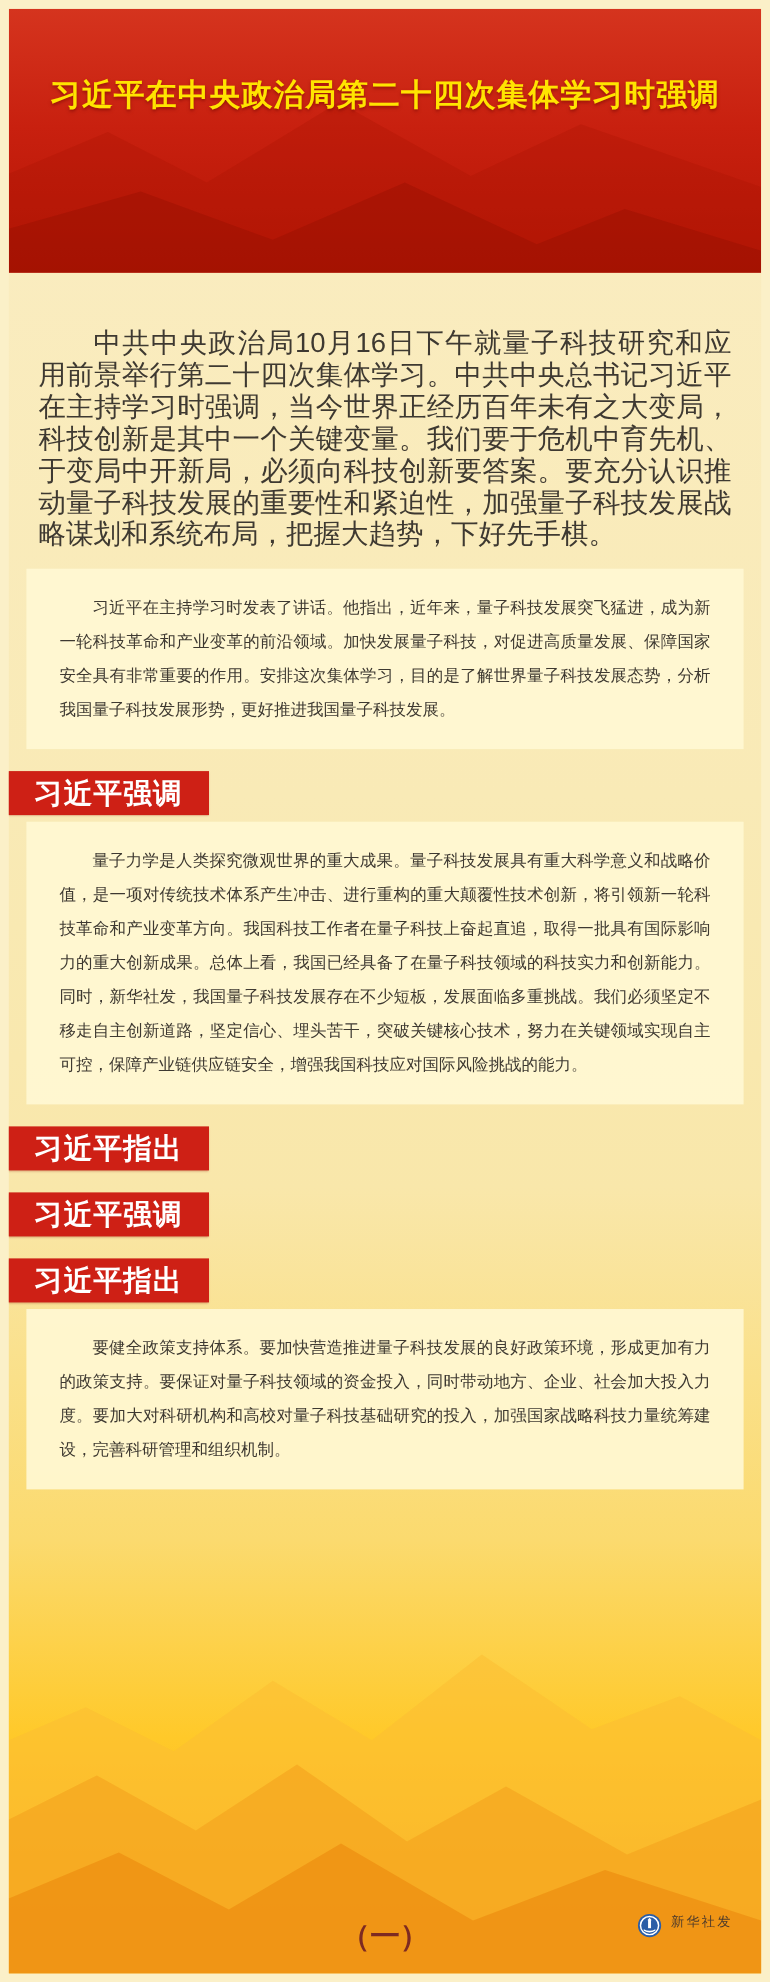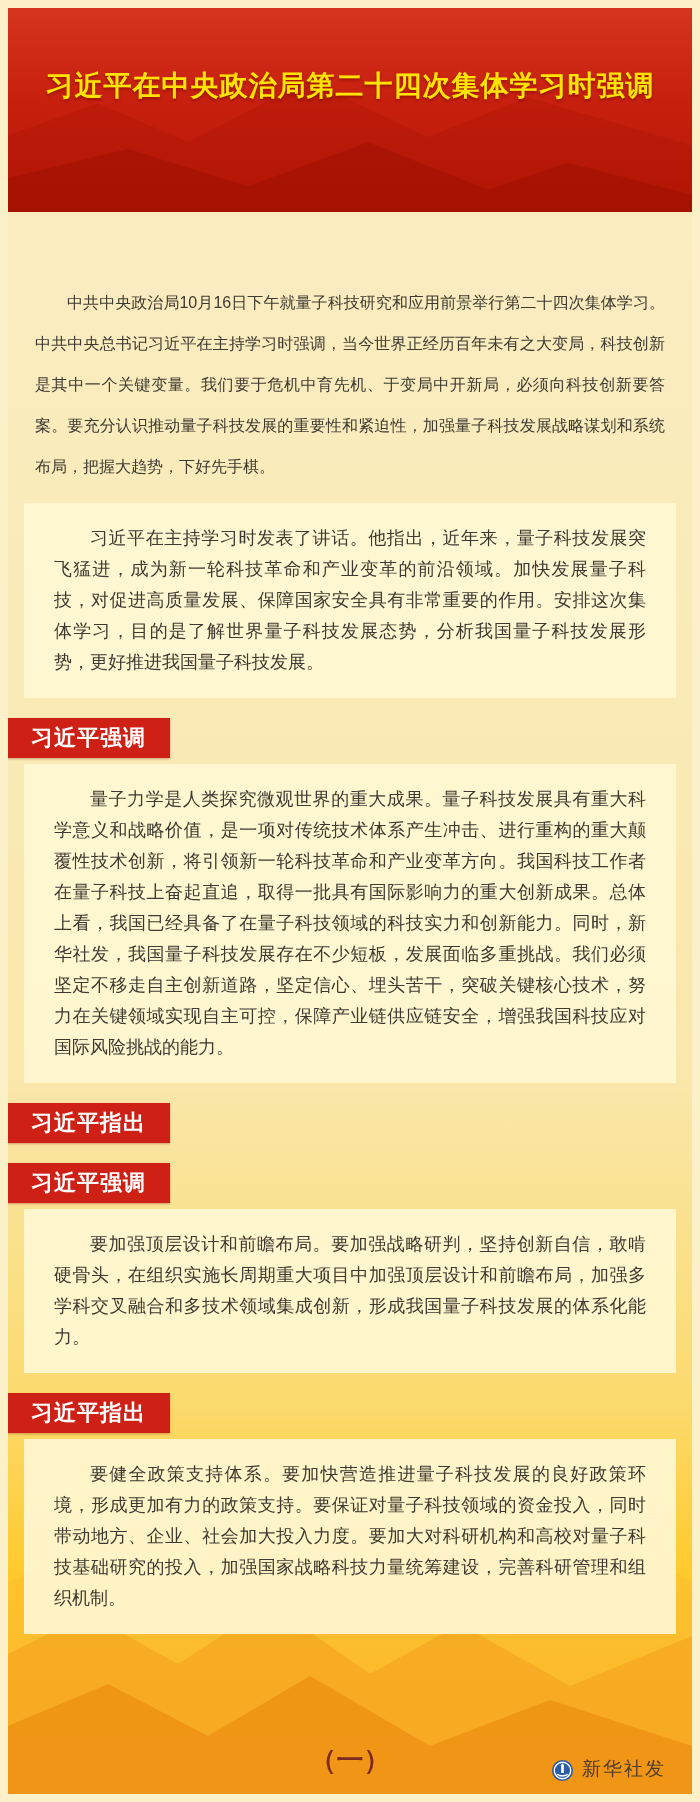--- a/index.html
+++ b/index.html
@@ -12,62 +12,62 @@
     background:#FBF0C8;
     padding:8px;
   }
   .inner{
     position:relative;height:100%;box-sizing:border-box;
     background:linear-gradient(180deg,#FAEDC3 0%,#F9EAB6 40%,#F9E7AA 60%,#FBDA6E 78%,#FFC929 88%,#F6A41D 100%);
     overflow:hidden;
   }
   
   .banner{
-    position:relative;height:204px;overflow:hidden;
+    position:relative;height:240px;overflow:hidden;
     background:linear-gradient(180deg,#D5341E 0%,#C8200F 45%,#B41504 100%);
   }
   .banner svg{position:absolute;left:0;bottom:0;width:100%;height:100%;}
   .banner-titles{position:relative;padding-top:54px;text-align:center;}
   .banner-title{
     font-size:28px;font-weight:bold;color:#FFE400;line-height:47px;
     letter-spacing:1px;text-shadow:0 2px 3px rgba(110,5,0,.55);
     white-space:nowrap;
   }
   
   .main{position:relative;padding:0 16px;z-index:2;}
   .para-plain{
-    margin:70px 11px 16px;
-    font-size:16px;line-height:41px;color:#3E3931;
+    margin:50px 11px 16px;
+    font-size:25px;line-height:29px;color:#3E3931;
     text-align:justify;text-indent:2em;
   }
   .box{
     background:rgba(255,247,211,0.92);
     padding:20px 30px;margin-top:6px;
-    font-size:18px;line-height:31px;color:#3E3931;
+    font-size:15px;line-height:31px;color:#3E3931;
     text-align:justify;text-indent:2em;
   }
   .badge-row{margin-top:20px;}
   .badge{
     display:inline-block;margin-left:-17px;
     background:#CE2015;color:#FFFFFF;
-    font-size:22px;font-weight:bold;line-height:40px;
+    font-size:26px;font-weight:bold;line-height:40px;
     padding:0 24px;letter-spacing:1px;
     box-shadow:0 1px 2px rgba(140,20,5,.35);
   }
   
   .footer-mountains{position:absolute;left:0;right:0;bottom:0;height:330px;z-index:1;}
   .footer-mountains svg{width:100%;height:100%;display:block;}
   .page-marker{
     position:absolute;left:0;right:0;bottom:16px;z-index:3;
     text-align:center;color:#7D2A22;font-weight:bold;font-size:27px;
   }
   .credit{
-    position:absolute;right:26px;bottom:12px;z-index:3;
-    display:flex;align-items:flex-end;gap:8px;
-    color:#4E3B2B;font-size:19px;letter-spacing:2px;
+    position:absolute;right:26px;bottom:32px;z-index:3;
+    display:flex;align-items:flex-start;gap:8px;
+    color:#4E3B2B;font-size:12px;letter-spacing:2px;
   }
   .credit .logo{width:23px;height:23px;display:block;}
 </style>
 </head>
 <body>
 
 <div class="page">
   <div class="inner">
 
     <div class="banner">
@@ -91,21 +91,20 @@
       </div>
       <div class="box">量子力学是人类探究微观世界的重大成果。量子科技发展具有重大科学意义和战略价值，是一项对传统技术体系产生冲击、进行重构的重大颠覆性技术创新，将引领新一轮科技革命和产业变革方向。我国科技工作者在量子科技上奋起直追，取得一批具有国际影响力的重大创新成果。总体上看，我国已经具备了在量子科技领域的科技实力和创新能力。同时，新华社发，我国量子科技发展存在不少短板，发展面临多重挑战。我们必须坚定不移走自主创新道路，坚定信心、埋头苦干，突破关键核心技术，努力在关键领域实现自主可控，保障产业链供应链安全，增强我国科技应对国际风险挑战的能力。</div>
 
       <div class="badge-row">
         <span class="badge">习近平指出</span>
       </div>
 
       <div class="badge-row">
         <span class="badge">习近平强调</span>
       </div>
-      <div class="box">要加强顶层设计和前瞻布局。要加强战略研判，坚持创新自信，敢啃硬骨头，在组织实施长周期重大项目中加强顶层设计和前瞻布局，加强多学科交叉融合和多技术领域集成创新，形成我国量子科技发展的体系化能力。</div>
 
       <div class="badge-row">
         <span class="badge">习近平指出</span>
       </div>
       <div class="box">要健全政策支持体系。要加快营造推进量子科技发展的良好政策环境，形成更加有力的政策支持。要保证对量子科技领域的资金投入，同时带动地方、企业、社会加大投入力度。要加大对科研机构和高校对量子科技基础研究的投入，加强国家战略科技力量统筹建设，完善科研管理和组织机制。</div>
 
     </div>
 
     <div class="footer-mountains">
       <svg viewBox="0 0 684 330" preserveAspectRatio="none">

